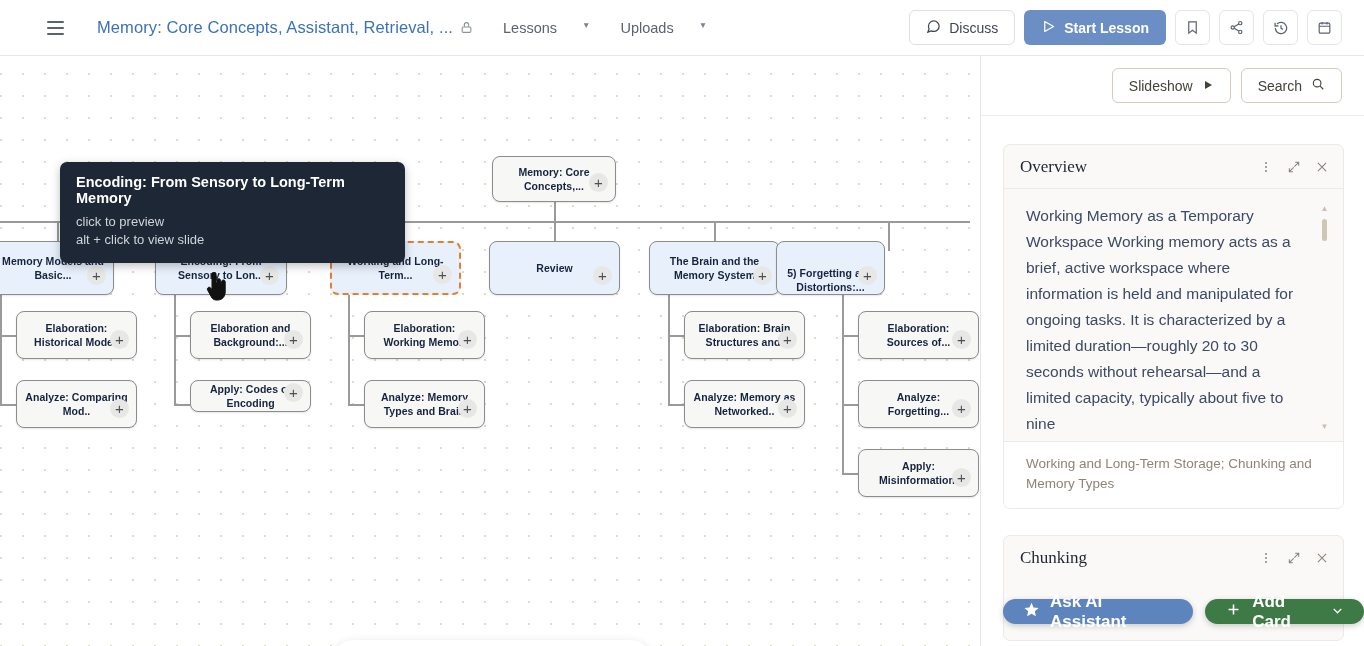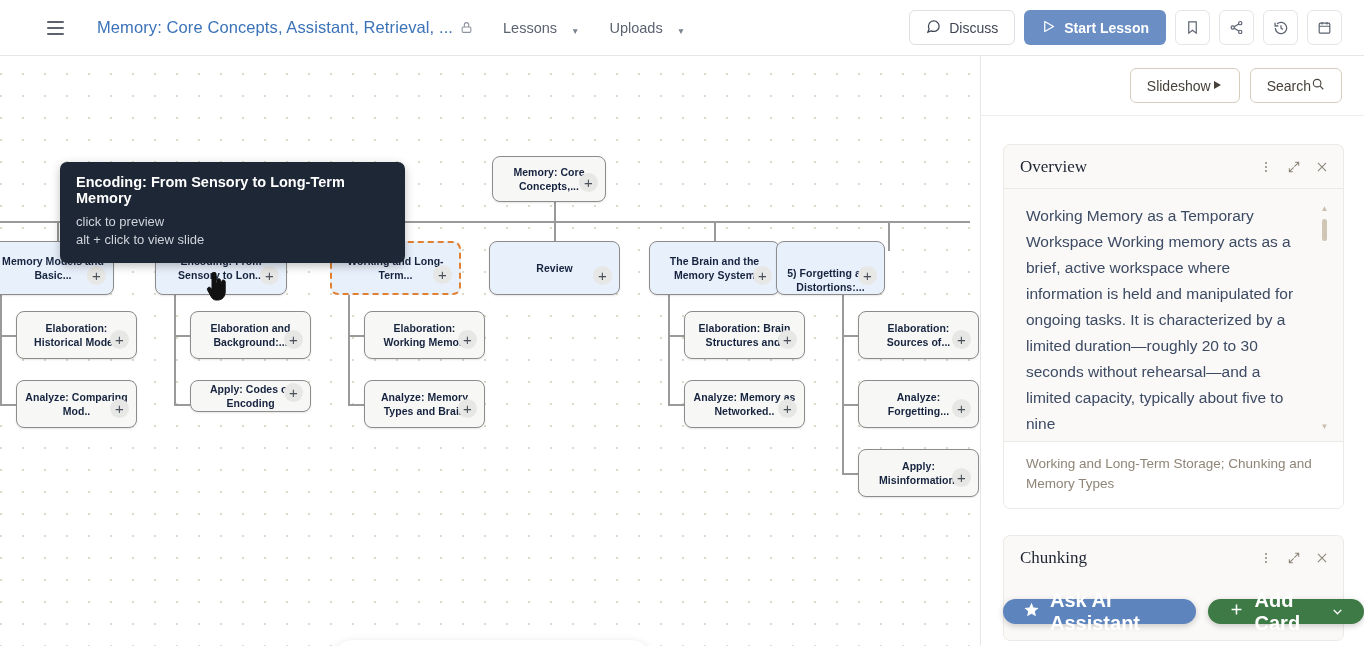--- a/index.html
+++ b/index.html
@@ -25,21 +25,21 @@
   .hamburger span { display: block; width: 17px; height: 2px; background: #5b6270; border-radius: 1px; }
 
   .doc-title {
     margin-left: 25px; font-size: 16.5px; color: #3b72b8; letter-spacing: 0.1px;
     white-space: nowrap; cursor: pointer;
   }
   .lock-icon { margin-left: 7px; color: #8d939e; display: inline-flex; vertical-align: -2px; }
 
   .hdr-menu {
     margin-left: 30px; font-size: 14.5px; color: #5b6270;
-    display: flex; align-items: flex-end; gap: 14px; cursor: pointer; white-space: nowrap;
+    display: flex; align-items: flex-start; gap: 25px; cursor: pointer; white-space: nowrap;
   }
   .hdr-menu .caret { font-size: 8.5px; color: #7b8292; }
 
   .hdr-right { margin-left: auto; display: flex; align-items: center; gap: 9px; padding-right: 8px; }
 
   .btn {
     display: inline-flex; align-items: center; justify-content: center; gap: 8px;
     height: 35px; padding: 0 16px; border-radius: 6px; font-size: 14px;
     cursor: pointer; white-space: nowrap; border: 1px solid transparent; font-weight: 600;
   }
@@ -106,21 +106,21 @@
   
   .sidebar {
     position: absolute; left: 980px; top: 56px; width: 384px; height: 590px;
     background: #ffffff; border-left: 1px solid #e6e6e6; overflow: hidden;
   }
   .sb-top {
     height: 60px; display: flex; align-items: center; justify-content: flex-end;
     gap: 10px; padding-right: 22px; border-bottom: 1px solid #ededed;
   }
   .sb-btn {
-    display: inline-flex; align-items: center; height: 35px; padding: 0 16px;
+    display: inline-flex; align-items: center; gap: 9px; height: 35px; padding: 0 16px;
     border: 1px solid #d6cdbf; border-radius: 6px; background: #fff;
     font-size: 14px; color: #46413a; cursor: pointer;
   }
   .card {
     margin: 28px 20px 0 22px; background: #faf9f7; border: 1px solid #eceae6;
     border-radius: 7px; overflow: hidden;
   }
   .card-head {
     display: flex; align-items: center; height: 44px; padding: 0 14px 0 16px;
     border-bottom: 1px solid #eceae6;
@@ -146,21 +146,21 @@
 
   .card2 { margin-top: 26px; }
   .card2 .card-head { border-bottom: none; }
 
   
   .fab-row {
     position: absolute; left: 1003px; top: 599px; display: flex; gap: 12px; z-index: 35;
   }
   .fab {
     display: inline-flex; align-items: center; gap: 10px; height: 25px;
-    padding: 0 20px; border-radius: 20px; font-size: 20px; font-weight: 700;
+    padding: 0 20px; border-radius: 20px; font-size: 17px; font-weight: 700;
     color: #fff; cursor: pointer; box-shadow: 0 2px 6px rgba(0,0,0,0.2);
   }
   .fab-blue { background: #5d84bd; }
   .fab-green { background: #3d7a45; }
 </style>
 </head>
 <body>
 
 <div id="app">
 
@@ -262,21 +262,21 @@
 
     <div class="edge v" style="left:668px; top:236px; height:112px;"></div>
     <div class="edge h" style="left:668px; top:279px; width:16px;"></div>
     <div class="edge h" style="left:668px; top:348px; width:16px;"></div>
 
     <div class="edge v" style="left:842px; top:236px; height:181px;"></div>
     <div class="edge h" style="left:842px; top:279px; width:16px;"></div>
     <div class="edge h" style="left:842px; top:348px; width:16px;"></div>
     <div class="edge h" style="left:842px; top:417px; width:16px;"></div>
 
-    <div class="node" style="left:492px; top:100px; width:114px; height:46px;">
+    <div class="node" style="left:492px; top:100px; width:124px; height:46px;">
       <span class="label">Memory: Core Concepts,...</span>
       <span class="plus">+</span>
     </div>
 
     <div class="node lvl1" style="left:-8px; top:185px; width:122px; height:54px;">
       <span class="label">Memory Models and Basic...</span>
       <span class="plus">+</span>
     </div>
     <div class="node lvl1" style="left:155px; top:185px; width:132px; height:54px;">
       <span class="label">Encoding: From Sensory to Lon...</span>

